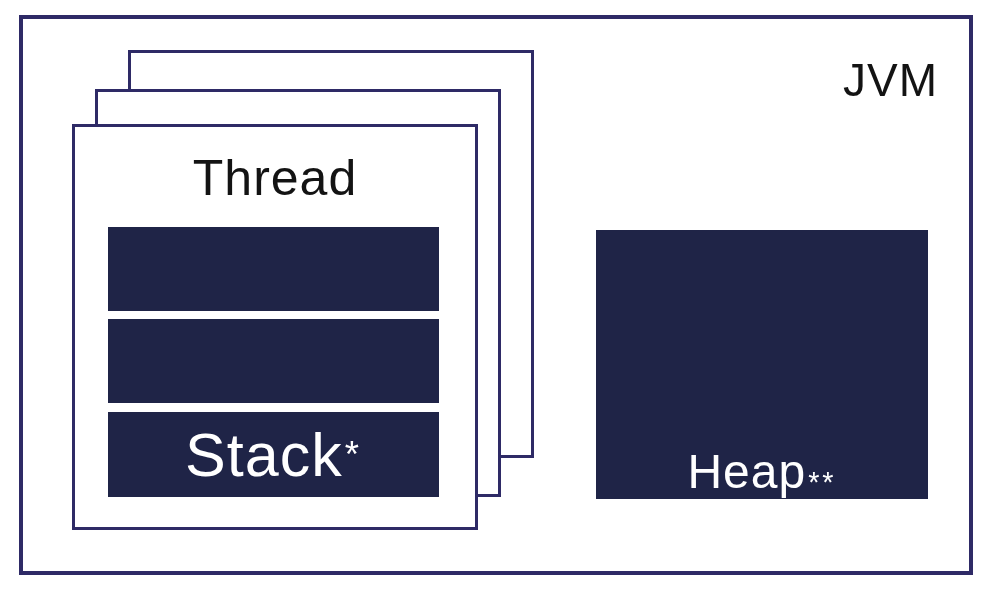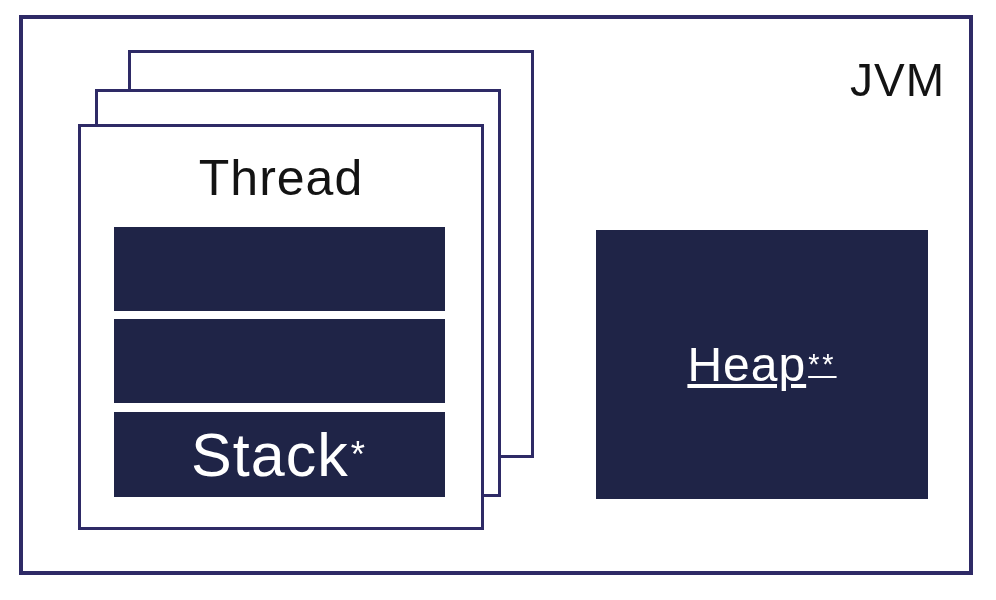--- a/index.html
+++ b/index.html
@@ -22,36 +22,36 @@
   }
   .jvm-box {
     position: absolute;
     left: 19px; top: 15px;
     width: 954px; height: 560px;
     border: 4px solid var(--outline);
     background: #ffffff;
   }
   .jvm-label {
     position: absolute;
-    top: 34px; right: 24px;
+    top: 34px; right: 31px;
     font-size: 46px;
     letter-spacing: 1px;
     color: var(--text_dark);
     z-index: 5;
     text-align: center;
   }
   .card {
     position: absolute;
     width: 406px; height: 408px;
     border: 3px solid var(--outline);
     background: #ffffff;
   }
   .card-back   { left: 105px; top: 31px; z-index: 1; }
   .card-middle { left: 72px;  top: 70px; z-index: 2; }
-  .card-front  { left: 55px;  top: 105px; height: 406px; z-index: 3; }
+  .card-front  { left: 49px;  top: 105px; height: 406px; z-index: 3; }
   .thread-title {
     position: absolute;
     top: 22px; left: 0; right: 0;
     text-align: center;
     font-size: 50px;
     letter-spacing: 1px;
     color: var(--text_dark);
   }
   .bar {
     position: absolute;
@@ -68,26 +68,25 @@
   .bar-1 { top: 100px; }
   .bar-2 { top: 192px; }
   .bar-3 { top: 285px; height: 85px; }
   .heap-box {
     position: absolute;
     left: 573px; top: 211px;
     width: 332px; height: 269px;
     background: var(--navy);
     color: var(--text_light);
     display: flex;
-    align-items: center;
+    align-items: flex-end;
     justify-content: center;
     font-size: 48px;
     letter-spacing: 1px;
     z-index: 4;
-    text-decoration: underline;
   }
   .sup {
     font-size: 0.60em;
     vertical-align: 0.62em;
     letter-spacing: 3px;
     margin-left: 2px;
   }
 </style>
 </head>
 <body>

